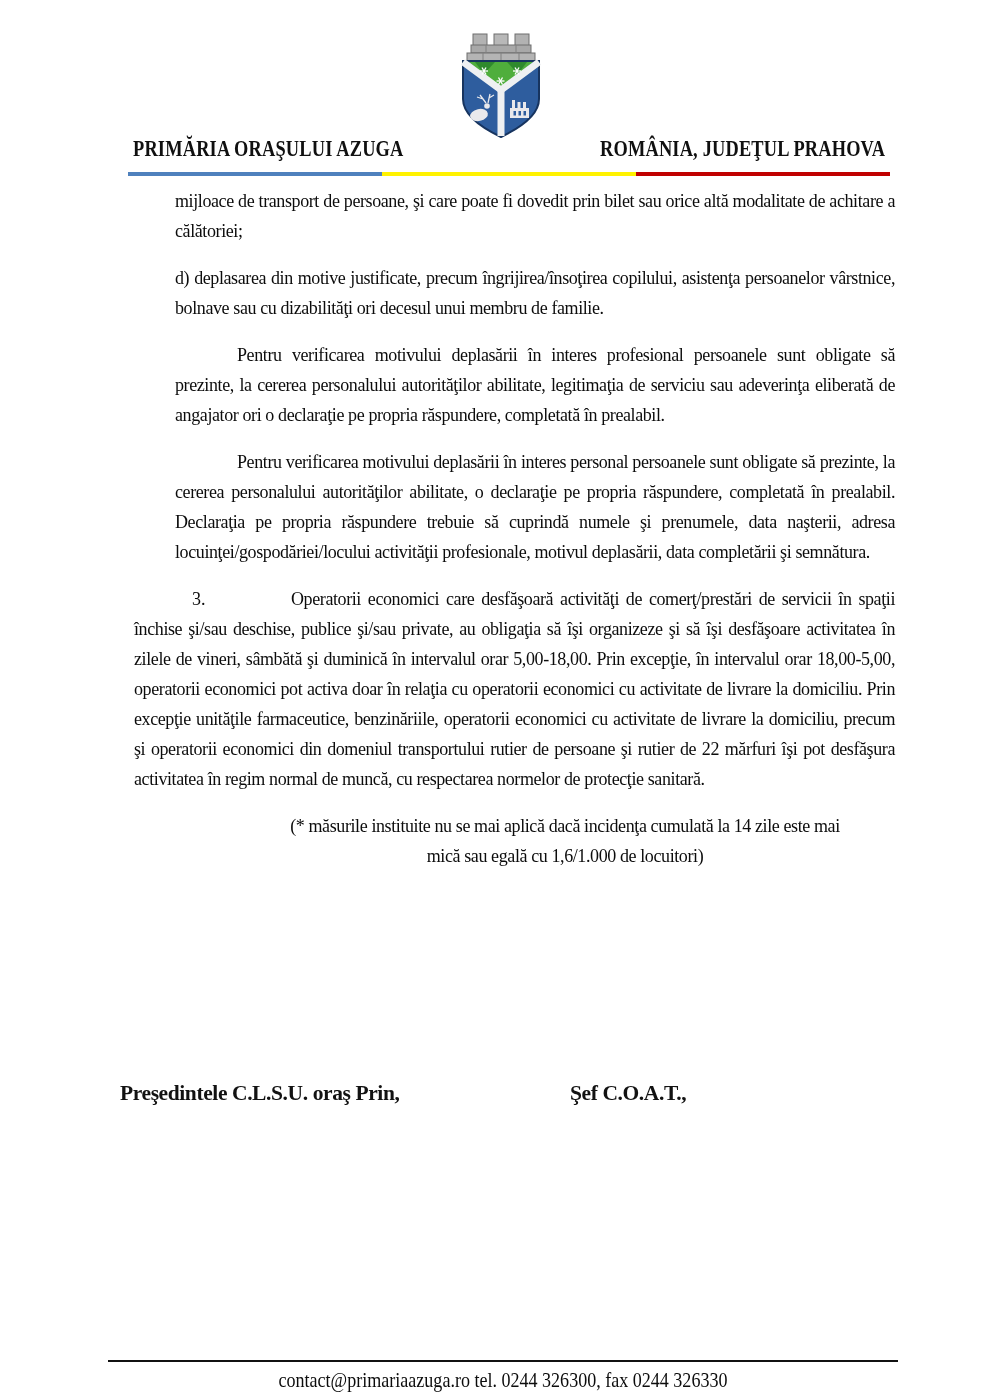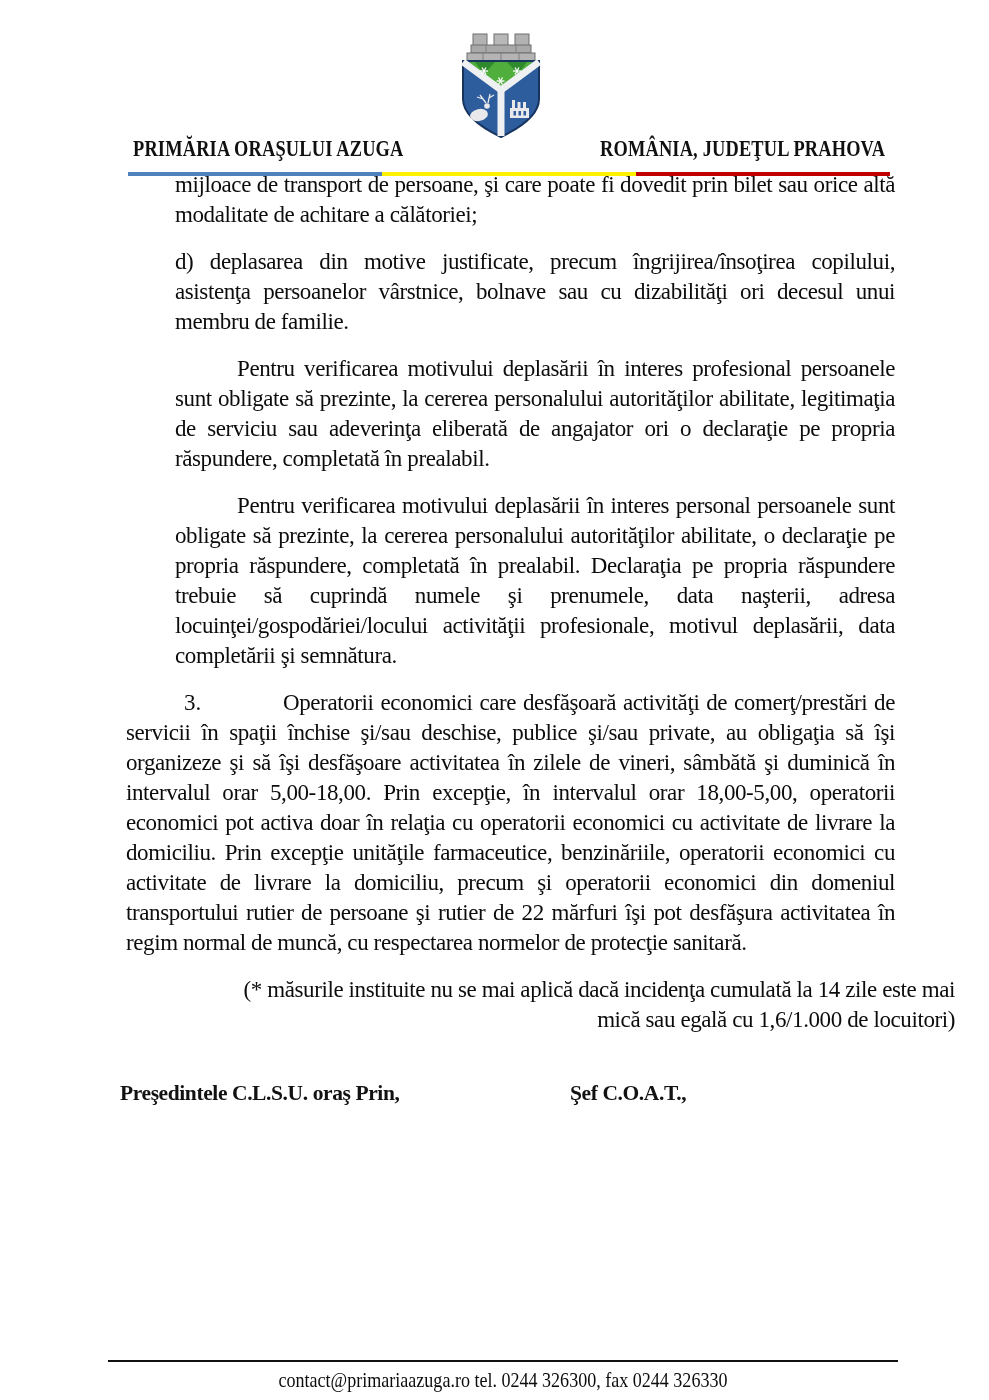--- a/index.html
+++ b/index.html
@@ -28,32 +28,32 @@
     position:absolute;left:128px;top:172px;width:762px;height:4px;
     display:flex;
   }
   .flag-line .seg{height:100%;width:254px;}
   .seg-blue{background:#4F81BD;}
   .seg-yellow{background:#FFF200;}
   .seg-red{background:#C00000;}
 
   
   .content{
-    position:absolute;left:118px;top:170px;width:777px;
-    font-size:23px;line-height:30px;
+    position:absolute;left:118px;top:186px;width:777px;
+    font-size:18px;line-height:30px;
     letter-spacing:-0.4px;
     text-align:justify;
     color:#0c0c0c;
   }
   .para{margin:0 0 17px 0;}
   .para.blk{margin-left:57px;}
   .para.fli{margin-left:57px;text-indent:62px;}
-  .para.item{margin-left:8px;text-indent:58px;}
+  .para.item{margin-left:16px;text-indent:58px;}
   .item-num{display:inline-block;width:99px;text-indent:0;letter-spacing:0;}
-  .note{margin-left:57px;margin-right:-60px;text-align:right;font-family:Liberation Serif, serif;}
+  .note{margin-left:57px;margin-right:-60px;text-align:center;font-family:Liberation Serif, serif;}
   .note div{white-space:nowrap;}
 
   
   .sig-row{position:absolute;left:118px;width:800px;height:30px;}
   .sig-row.titles{top:1081px;font-weight:bold;font-size:21.5px;}
   .sig-row.names{top:1135px;font-size:21.5px;}
   .sig-row span{position:absolute;white-space:nowrap;letter-spacing:-0.4px;}
   .sig-left{left:2px;}
   .sig-right-title{left:452px;}
   .sig-right-name{left:395px;}

